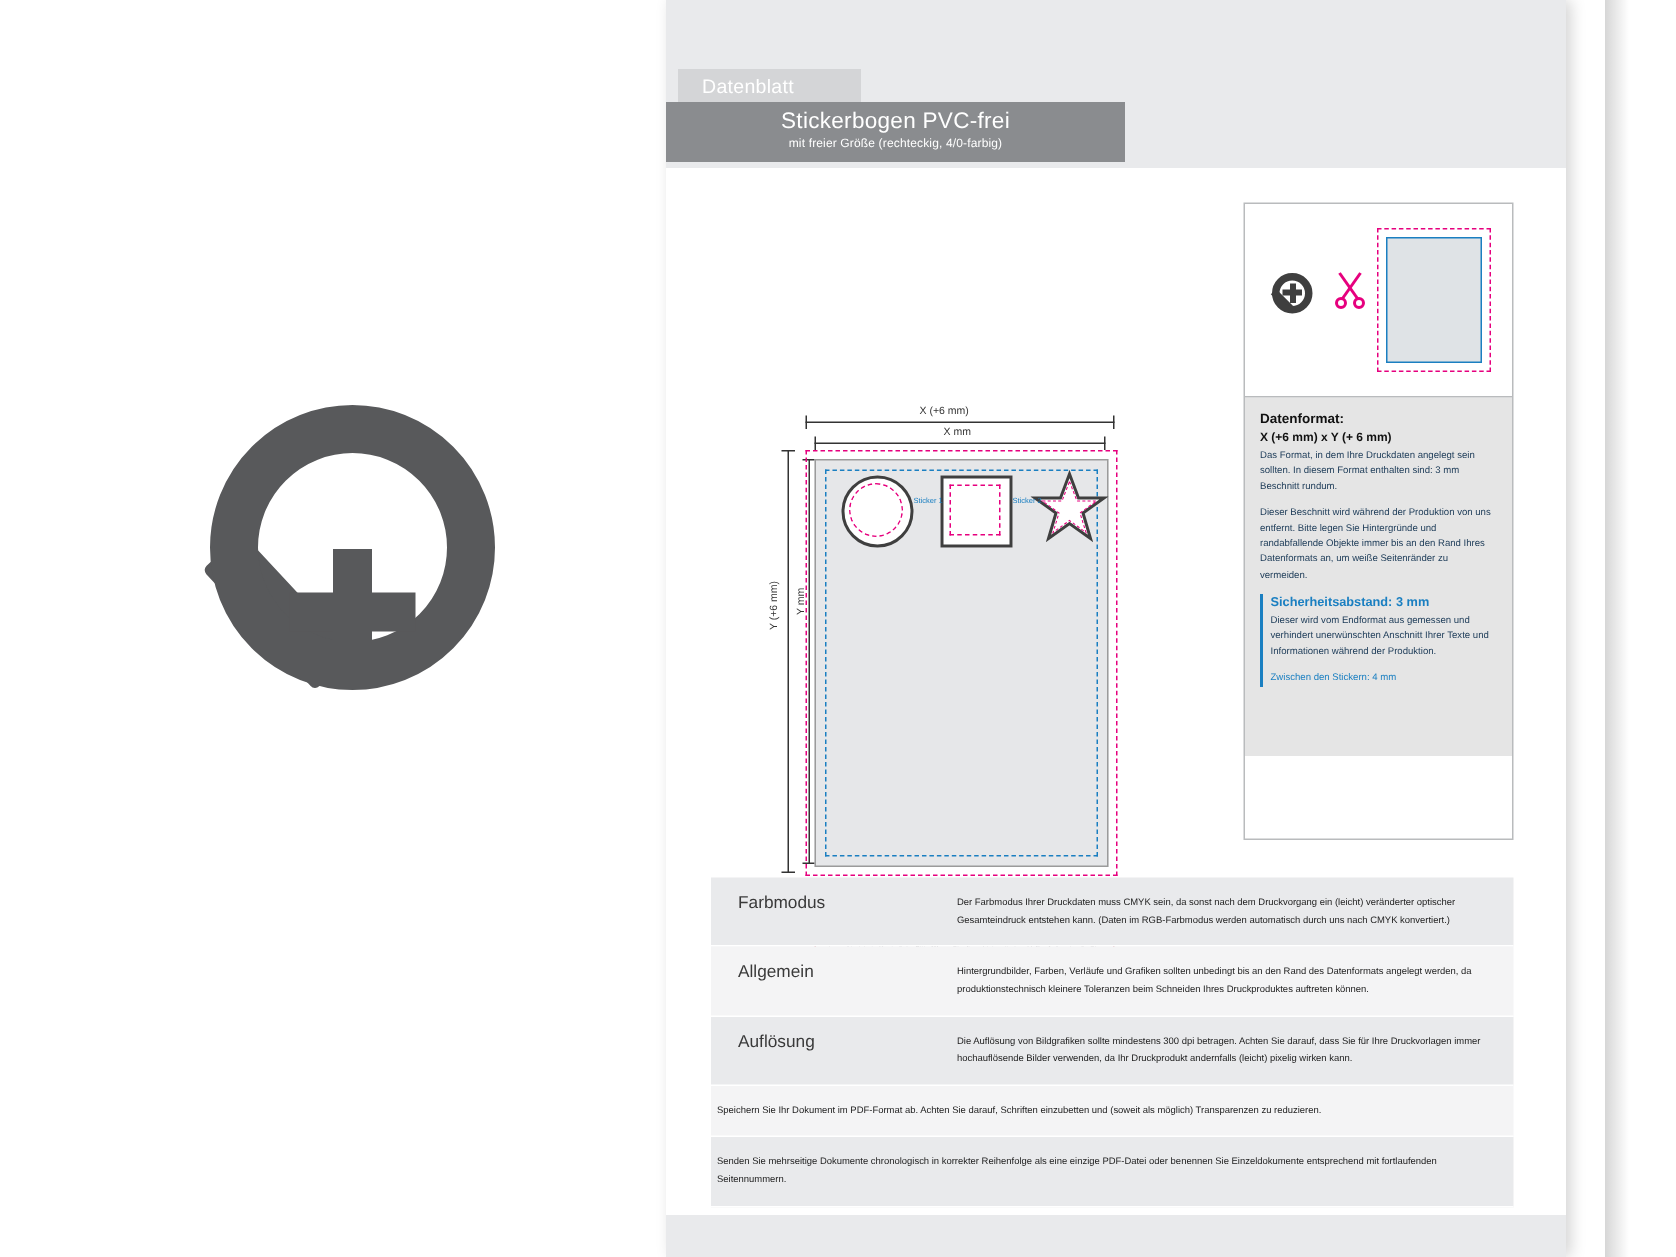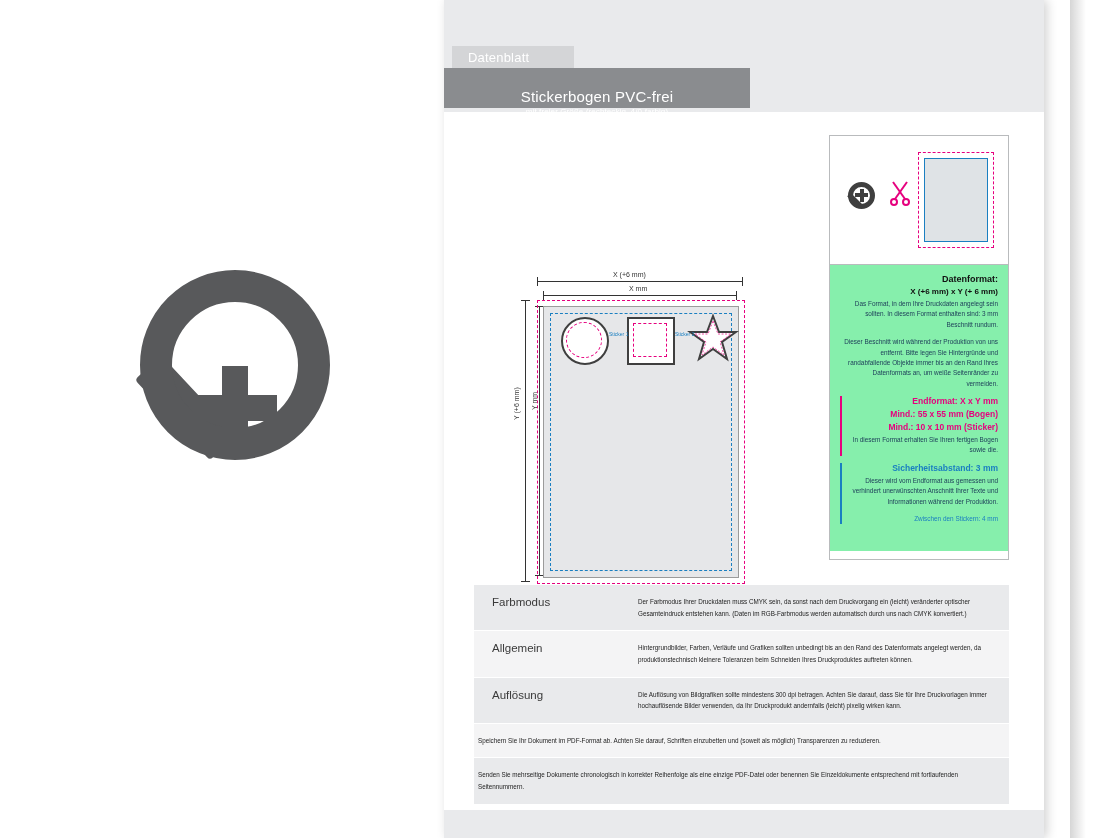--- a/index.html
+++ b/index.html
@@ -56,21 +56,21 @@
   #tab-datenblatt{
     position:absolute;left:8px;top:46px;width:122px;height:22px;
     background:#d4d5d7;color:#ffffff;font-size:13px;
     display:flex;align-items:center;padding-left:16px;box-sizing:border-box;
     letter-spacing:.2px;
   }
   #title-band{
     position:absolute;left:0;top:68px;width:306px;height:40px;background:#8a8c8f;
     color:#ffffff;text-align:center;
   }
-  #title-main{font-size:15px;padding-top:20px;letter-spacing:.2px;}
+  #title-main{font-size:15px;padding-top:4px;letter-spacing:.2px;}
   #title-sub{font-size:8px;padding-top:2px;letter-spacing:.1px;}
 
   
   #diagram{
     position:absolute;left:75px;top:135px;width:300px;height:420px;
   }
   .dim-label{position:absolute;font-size:7px;color:#333;white-space:nowrap;}
   #dim-top-outer{left:94px;top:136px;}
   #dim-top-inner{left:110px;top:150px;}
   #dim-left-outer{left:-6px;top:285px;transform:rotate(-90deg);transform-origin:0 0;}
@@ -152,21 +152,21 @@
   #scissors{position:absolute;left:60px;top:44px;width:20px;height:26px;}
   #mini-doc{
     position:absolute;left:88px;top:16px;width:76px;height:96px;
     border:1px dashed #e6007e;background:#ffffff;box-sizing:border-box;
   }
   #mini-doc-inner{
     position:absolute;left:5px;top:5px;right:5px;bottom:5px;
     border:1px solid #1a7fc1;background:#dfe3e6;
   }
   #info-body{
-    background:#86efac;padding:9px 10px;box-sizing:border-box;height:286px;text-align:right;
+    background:#e5e5e5;padding:9px 10px;box-sizing:border-box;height:239px;
   }
   .info-h{font-size:9px;font-weight:bold;color:#111;margin:0 0 3px 0;}
   .info-sub{font-size:8px;font-weight:bold;color:#111;margin:0 0 3px 0;}
   .info-p{font-size:6.4px;color:#1b3a57;line-height:1.62;margin:0 0 7px 0;}
   .magenta{color:#e6007e;}
   .blue{color:#1a7fc1;}
   .bar-magenta{border-left:2px solid #e6007e;padding-left:5px;margin-bottom:7px;}
   .bar-blue{border-left:2px solid #1a7fc1;padding-left:5px;}
   .info-h.m{font-size:8.5px;font-weight:bold;}
 
@@ -277,26 +277,20 @@
         <div id="mini-doc-inner"></div>
       </div>
     </div>
 
     <div id="info-body">
       <div class="info-h">Datenformat:</div>
       <div class="info-sub">X (+6 mm) x Y (+ 6 mm)</div>
       <p class="info-p">Das Format, in dem Ihre Druckdaten angelegt sein sollten. In diesem Format enthalten sind: 3 mm Beschnitt rundum.</p>
       <p class="info-p">Dieser Beschnitt wird während der Produktion von uns entfernt. Bitte legen Sie Hintergründe und randabfallende Objekte immer bis an den Rand Ihres Datenformats an, um weiße Seitenränder zu vermeiden.</p>
 
-      <div class="bar-magenta">
-        <div class="info-h m magenta">Endformat: X x Y mm</div>
-        <div class="info-h m magenta">Mind.: 55 x 55 mm (Bogen)</div>
-        <div class="info-h m magenta">Mind.: 10 x 10 mm (Sticker)</div>
-        <p class="info-p">In diesem Format erhalten Sie Ihren fertigen Bogen sowie die.</p>
-      </div>
 
       <div class="bar-blue">
         <div class="info-h m blue">Sicherheitsabstand: 3 mm</div>
         <p class="info-p">Dieser wird vom Endformat aus gemessen und verhindert unerwünschten Anschnitt Ihrer Texte und Informationen während der Produktion.</p>
         <p class="info-p blue">Zwischen den Stickern: 4 mm</p>
       </div>
     </div>
   </div>
 
   <div id="tips">

